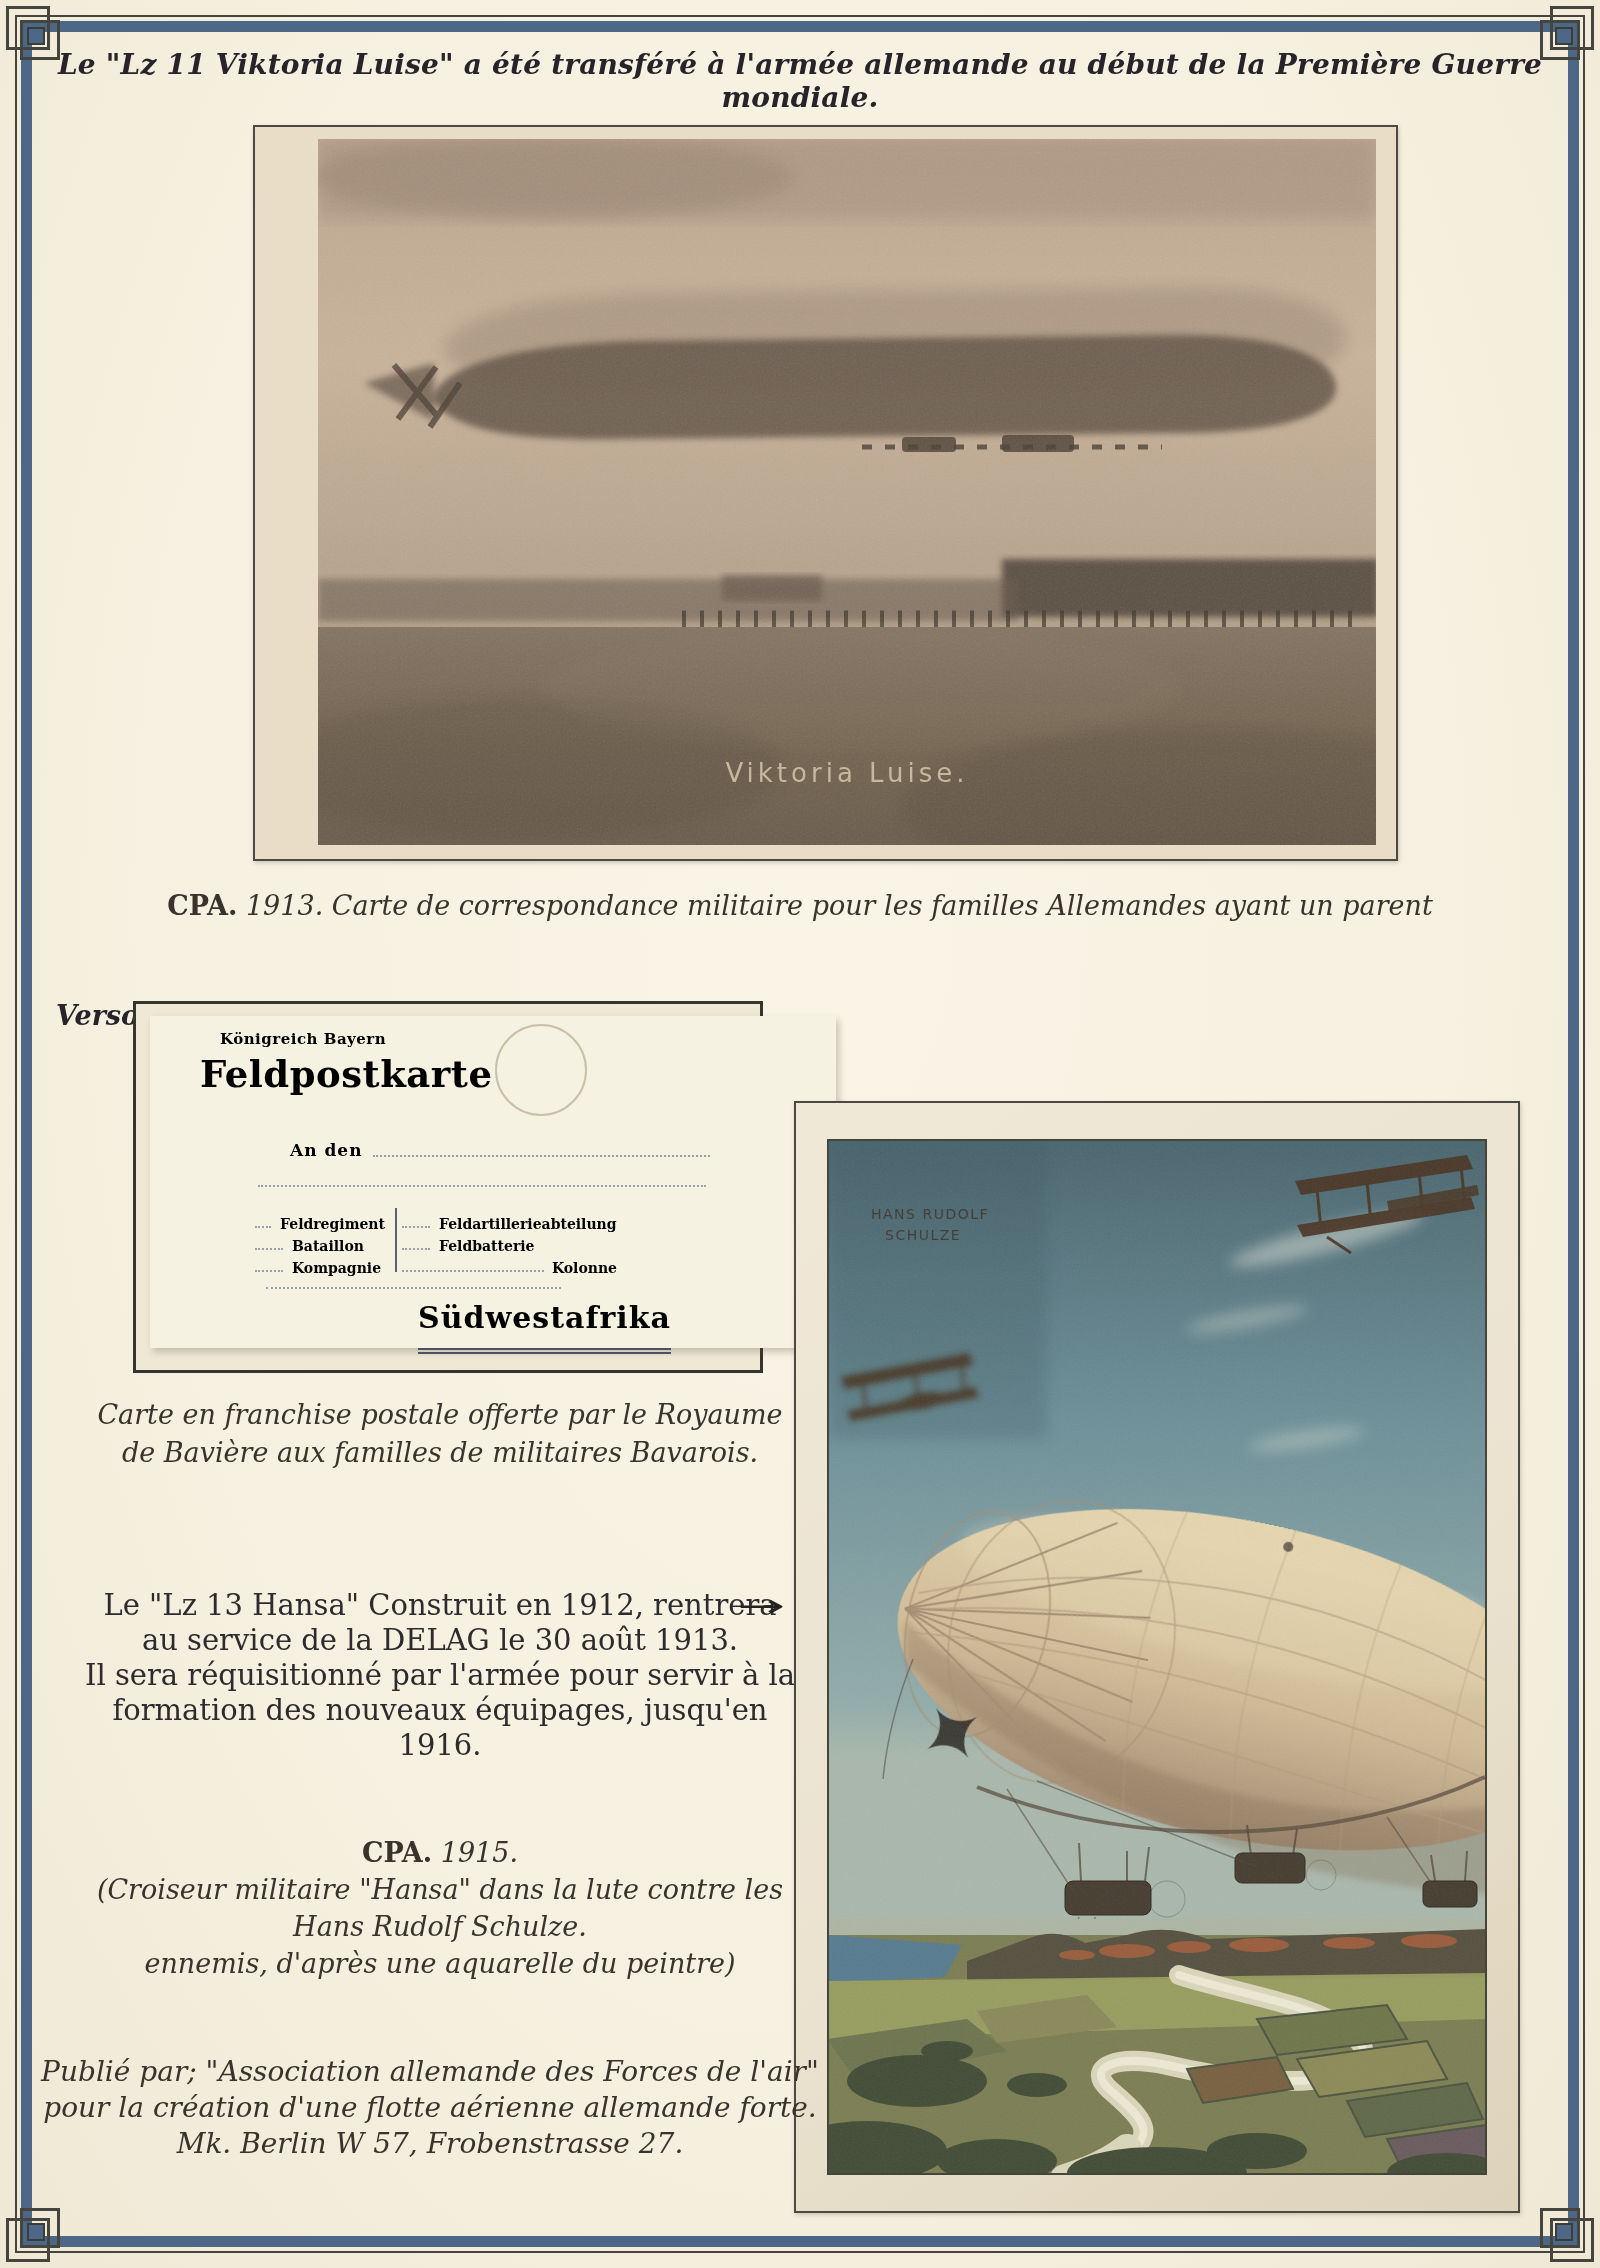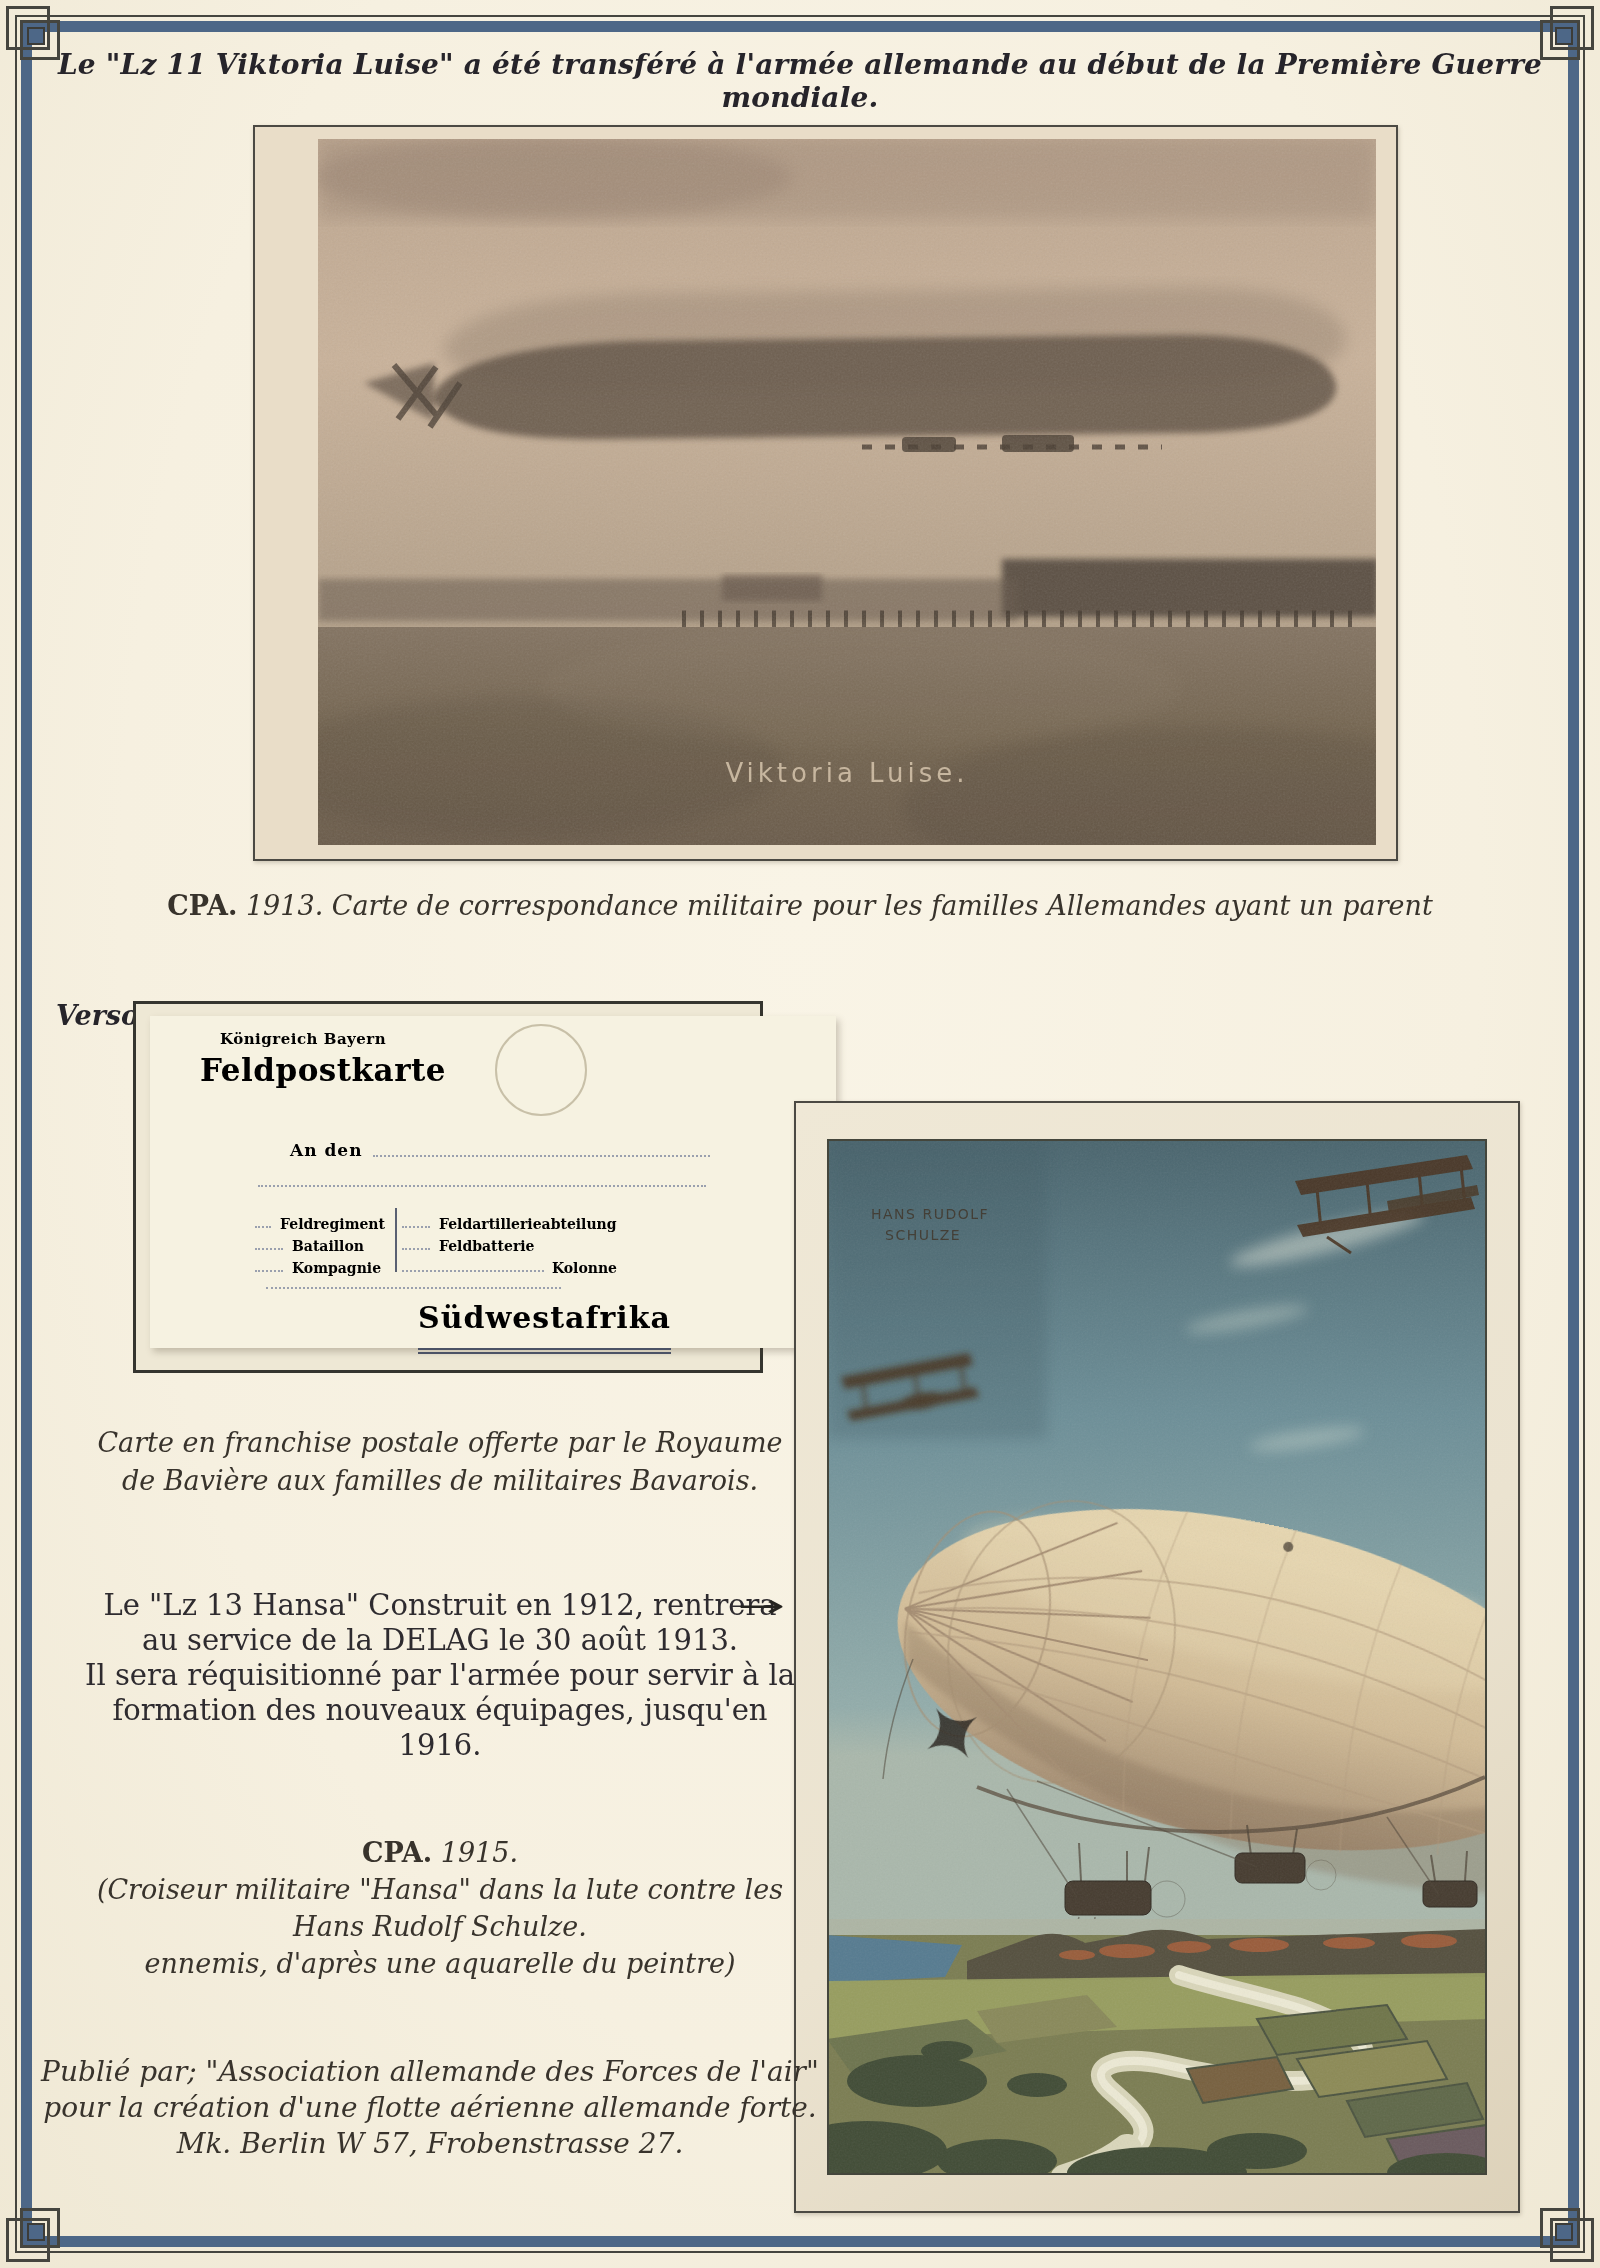--- a/index.html
+++ b/index.html
@@ -21,42 +21,42 @@
   .corner.bl{left:5px;bottom:5px;transform:scaleY(-1);}
   .corner.br{right:5px;bottom:5px;transform:scale(-1,-1);}
   
   .title{position:absolute;left:0;top:48px;width:1600px;text-align:center;
     font-style:italic;font-weight:700;font-size:28px;color:#26242a;letter-spacing:.2px;}
   .caption{position:absolute;text-align:center;color:#38332c;}
   .caption .b{font-weight:700;font-style:normal;}
   .caption .i{font-style:italic;}
   .caption1{left:150px;top:886px;width:1300px;font-size:27px;line-height:40px;}
   .verso{position:absolute;left:56px;top:1000px;font-size:27px;font-weight:700;font-style:italic;color:#26242a;}
-  .caption2{left:70px;top:1396px;width:740px;font-size:27px;line-height:38px;font-style:italic;margin-top:28px;}
+  .caption2{left:70px;top:1396px;width:740px;font-size:27px;line-height:38px;font-style:italic;}
   .hansa{position:absolute;left:75px;top:1588px;width:730px;text-align:center;
     font-size:29px;line-height:35px;color:#2e2b2f;}
   .hansa .arrow{position:absolute;left:662px;top:0px;font-family:"DejaVu Sans","Liberation Sans",sans-serif;
     font-size:30px;display:inline-block;transform:scaleX(1.9);transform-origin:left center;color:#25231f;}
   .caption3{left:70px;top:1834px;width:740px;font-size:27px;line-height:37px;}
   .publisher{left:40px;top:2054px;width:780px;font-size:28px;line-height:36px;font-style:italic;}
   
   .photo1-frame{position:absolute;left:253px;top:125px;width:1094px;height:732px;margin:0;
     border:2px solid #4b4943;background:#e9ddc8;box-shadow:1px 2px 4px rgba(90,80,60,.25);padding-left:47px;}
   .photo1-frame svg{display:block;}
   .postcard2-frame{position:absolute;left:778px;top:1085px;width:722px;height:1108px;margin:16px;
     border:2px solid #4b4943;background:linear-gradient(145deg,#efe8d6 0%,#ebe3d0 55%,#ddd2ba 100%);
     box-shadow:1px 2px 4px rgba(90,80,60,.25);}
   .postcard2-frame svg{position:absolute;left:31px;top:36px;display:block;}
   
   .fp-frame{position:absolute;left:133px;top:1001px;width:624px;height:366px;
     border:3px solid #35352f;background:#eee8d5;}
   .fp-card{position:absolute;left:14px;top:12px;width:686px;height:332px;background:#f6f2e1;
     box-shadow:3px 4px 7px rgba(80,70,50,.28);color:#000000;}
   .fp-kingdom{position:absolute;left:70px;top:14px;font-size:15px;font-weight:700;letter-spacing:.5px;}
-  .fp-title{position:absolute;left:50px;top:36px;font-size:31px;font-weight:700;letter-spacing:.5px;}
+  .fp-title{position:absolute;left:50px;top:36px;font-size:37px;font-weight:700;letter-spacing:.5px;}
   .fp-postmark{position:absolute;left:345px;top:8px;width:88px;height:88px;border:2px solid #c8c0a8;border-radius:50%;}
   .fp-anden{position:absolute;left:120px;top:124px;width:440px;display:flex;align-items:flex-end;}
   .fp-anden .lbl{font-size:17px;font-weight:700;letter-spacing:1px;white-space:nowrap;margin-left:20px;}
   .dot{border-bottom:2px dotted #9aa0ae;height:1px;}
   .fp-anden .dot{flex:1;margin-left:10px;margin-bottom:3px;}
   .fp-line2{position:absolute;left:108px;top:168px;width:448px;}
   .fp-cols{position:absolute;left:0;top:194px;width:586px;height:66px;font-size:14px;font-weight:700;}
   .fp-row{display:flex;align-items:flex-end;height:22px;}
   .fp-row .dot{width:28px;margin-right:9px;margin-bottom:4px;}
   .fp-left{position:absolute;left:105px;top:0;width:130px;}

